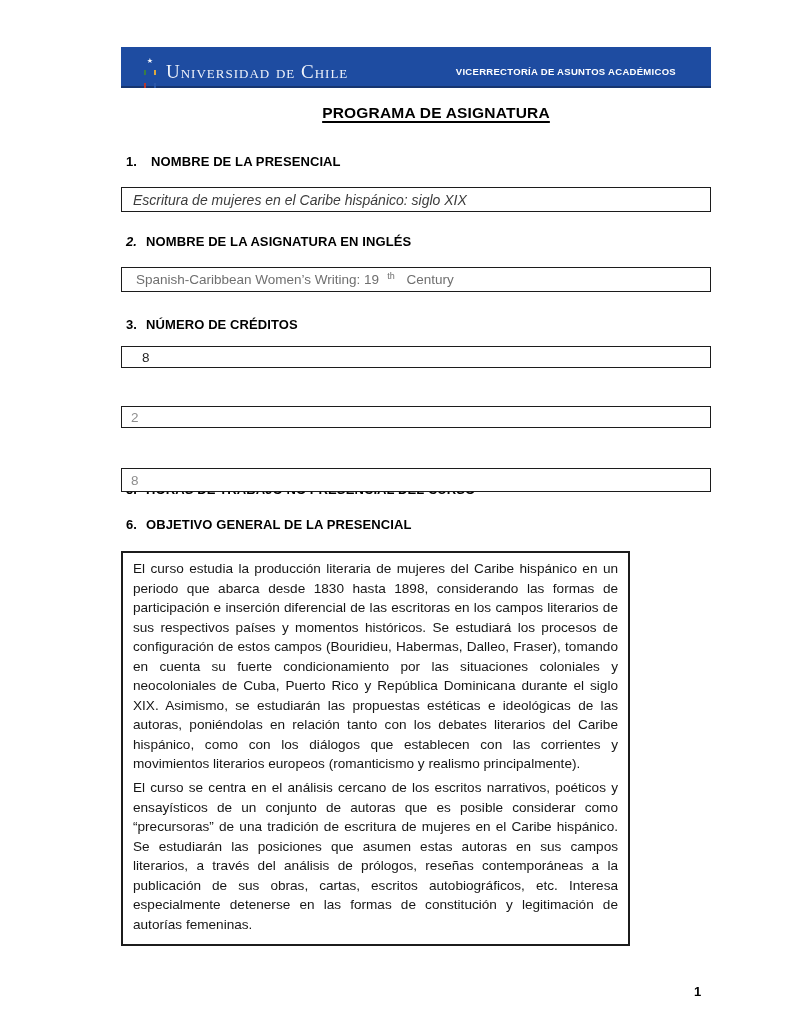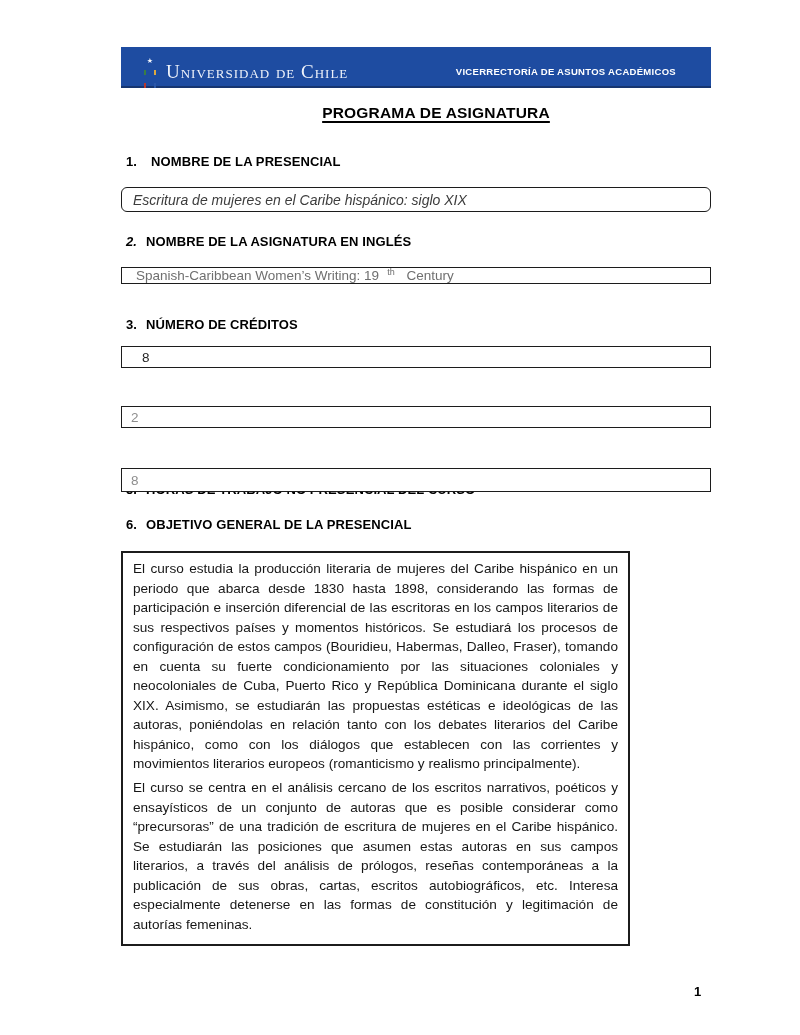--- a/index.html
+++ b/index.html
@@ -36,22 +36,22 @@
            white-space:nowrap; letter-spacing:0.1px; }
   .sec-h .num { display:inline-block; margin-right:5px; }
   .sec-h .num.gap-wide { margin-right:10px; }
   .sec-h .num.italic { font-style:italic; }
   .h1 { top:134px; } .h2 { top:214px; } .h3 { top:297px; }
   .h4 { top:375px; } .h5 { top:462px; } .h6 { top:497px; }
 
   
   .fbox { position:absolute; left:105px; width:590px; border:1.5px solid #1c1c1c;
           font-size:13.5px; background:#fff; display:flex; align-items:center; }
-  .b1 { top:171px; height:25px; padding-left:7px; font-style:italic; color:#3c3c3c; font-size:14px;border-radius:6px; }
-  .b2 { top:251px; height:17px; padding-left:6px; color:#6f6f6f; }
+  .b1 { top:171px; height:25px; padding-left:7px; font-style:italic; color:#3c3c3c; font-size:14px; }
+  .b2 { top:251px; height:25px; padding-left:6px; color:#6f6f6f; }
   .b2 sup { font-size:9px; vertical-align:super; line-height:0; }
   .b3 { top:330px; height:22px; padding-left:16px; color:#262626; }
   .b4 { top:390px; height:22px; padding-left:5px; color:#8e8e8e; }
   .b5 { top:452px; height:24px; padding-left:5px; color:#8e8e8e; }
 
   
   .objective { position:absolute; left:105px; top:535px; width:509px; height:395px;
                border:2px solid #1c1c1c; padding:2px 6px 0 6px; background:#fff; }
   .objective p { font-size:13.6px; line-height:19.55px; text-align:justify; color:#161616; }
 

